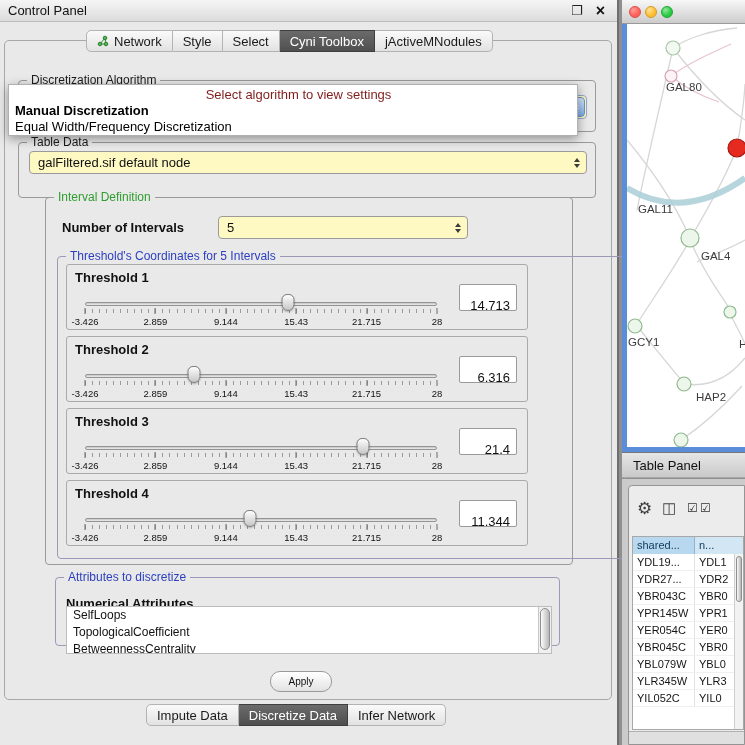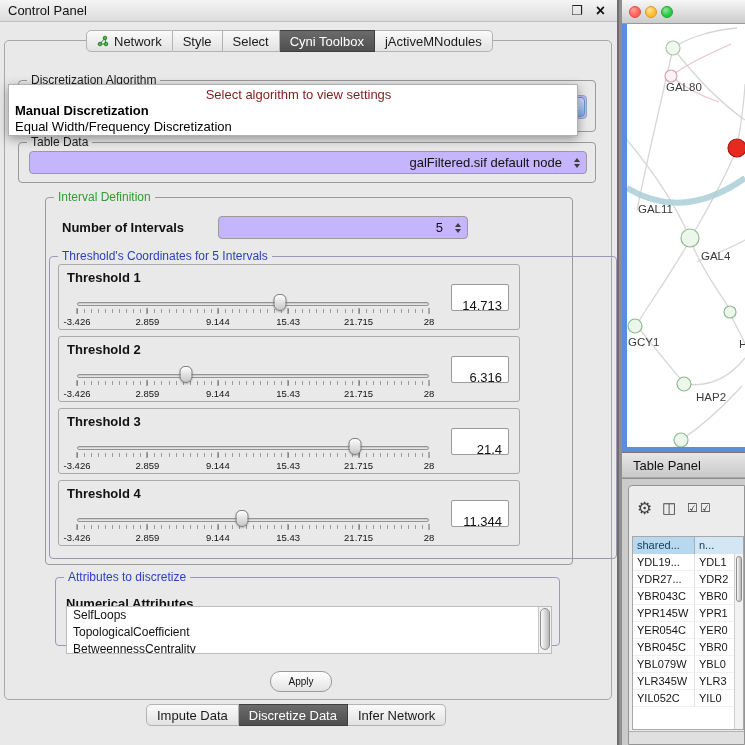--- a/index.html
+++ b/index.html
@@ -26,50 +26,50 @@
   .tabstrip .tab:last-child { border-radius:0 5px 5px 0; }
   .tab.selected { background:linear-gradient(#6b6b6b,#4f4f4f); color:#fff; border-color:#3f3f3f; }
 
   
   .grp { position:absolute; border:1px solid #9a9a9a; border-radius:4px; }
   .grp-label { position:absolute; top:-8px; left:8px; background:#e9e9e9; padding:0 4px; font-size:12px; color:#1a1a1a; white-space:nowrap; z-index:2; }
   .grp-label.green { color:#2f9e2f; }
   .grp-label.blue  { color:#2b3fbf; }
 
   
-  .combo { position:absolute; background:#c4b5fd; border:1px solid #9a9a9a; border-radius:4px;text-align:right; }
+  .combo { position:absolute; background:#fef9c3; border:1px solid #9a9a9a; border-radius:4px; }
   .combo-text { position:absolute; left:8px; top:0; right:24px; line-height:22px; font-size:13px; color:#111; white-space:nowrap; overflow:hidden; }
   .stepper { position:absolute; right:3px; top:50%; transform:translateY(-50%); width:12px; height:16px;
              display:flex; flex-direction:column; align-items:center; justify-content:center; gap:2px; }
   .stepper i { display:block; width:0; height:0; border-left:3.5px solid transparent; border-right:3.5px solid transparent; }
   .stepper i.up { border-bottom:4.5px solid #3c3c3c; }
   .stepper i.dn { border-top:4.5px solid #3c3c3c; }
   .stepper.aqua { width:19px; height:20px; background:linear-gradient(#d3e4fb,#7fadе8); background:linear-gradient(#d3e4fb,#7fade8); border-radius:4px; right:1px; border:1px solid #6f94c4; }
   .stepper.aqua i.up { border-bottom-color:#fff; }
   .stepper.aqua i.dn { border-top-color:#fff; }
 
   
   .grp-da { left:18px; top:80px; width:578px; height:52px; z-index:1; }
   .da-combo { left:10px; top:14px; width:558px; height:24px; border-color:#8fa8c8; }
   .popup { position:absolute; left:8px; top:84px; width:570px; height:52px; background:#fff; border:1px solid #b0b0b0;
            box-shadow:0 3px 10px rgba(0,0,0,.38); z-index:6; }
   .popup-placeholder { text-align:center; color:#7f1d1d; font-size:13px; line-height:16px; padding-top:2px;margin-left:11px; }
   .popup-item { font-size:13px; line-height:16px; padding-left:6px; color:#000; cursor:default; }
   .popup-item.bold { font-weight:bold; }
 
   
-  .grp-td { left:18px; top:142px; width:578px; height:41px; }
+  .grp-td { left:18px; top:142px; width:578px; height:56px; }
   .td-combo { left:10px; top:8px; width:558px; height:23px; }
 
   
   .grp-int { left:45px; top:197px; width:528px; height:368px; }
   .ni-label { position:absolute; left:16px; top:22px; font-size:13px; font-weight:bold; color:#111; }
   .ni-combo { left:172px; top:18px; width:250px; height:23px; }
 
-  .grp-thr { left:3px; top:58px; width:568px; height:303px; border-color:#9a9ab8; }
+  .grp-thr { left:11px; top:58px; width:568px; height:303px; border-color:#9a9ab8; }
   .thr { position:absolute; left:8px; width:462px; height:66px; border:1px solid #aaa; border-radius:3px; background:#e9e9e9; }
   .thr-label { position:absolute; left:8px; top:5px; font-size:13px; font-weight:bold; color:#111; }
   .slider { position:absolute; left:18px; top:24px; width:352px; height:40px; }
   .groove { position:absolute; left:0; right:0; top:13px; height:4px; background:linear-gradient(#c4c4c4,#ededed); border:1px solid #949494; border-radius:2px; }
   .ticksminor { position:absolute; left:0; right:0; top:20px; height:4px;
                 background:repeating-linear-gradient(to right,#9a9a9a 0 1px,transparent 1px 7.04px); }
   .ticklabels { position:absolute; left:0; right:0; top:0; height:100%; }
   .tmaj { position:absolute; top:19px; width:1px; height:6px; background:#6a6a6a; transform:translateX(-50%); }
   .tlab { position:absolute; top:27px; transform:translateX(-50%); font-size:9.5px; color:#111; white-space:nowrap; }
   .thumb { position:absolute; top:5px; width:13px; height:17px; transform:translateX(-50%);

